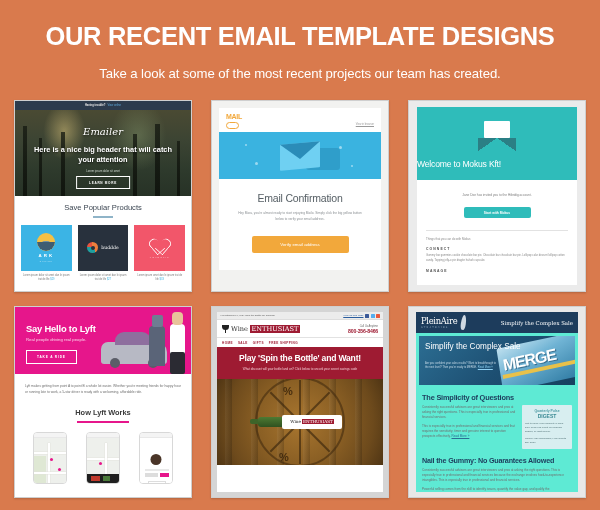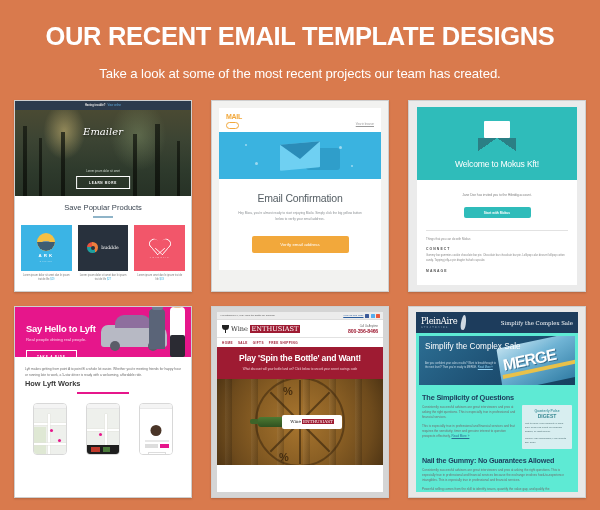--- a/index.html
+++ b/index.html
@@ -184,41 +184,41 @@
     width:26px; height:17px; background:#fff; margin:0 auto; border-radius:1px;
   }
   .c3-env .vfill {
     width:38px; height:13px;
     background:linear-gradient(to bottom right,#2b7f85 50%,transparent 50%),
                linear-gradient(to bottom left,#2b7f85 50%,transparent 50%);
     background-size:19px 13px; background-repeat:no-repeat;
     background-position:left top, right top;
   }
   .c3-welcome {
-    position:absolute; left:0; right:0; bottom:11px; text-align:center;
+    position:absolute; left:0; right:0; bottom:11px; 
     color:#fff; font-size:8.6px; letter-spacing:-.2px;
   }
   .c3-invite {
     text-align:center; margin-top:13px; font-size:3.2px; color:#7e7e7e;
   }
   .c3-btn {
     margin:10px auto 0; width:67px; height:11px; background:#2fbcba;
     border-radius:2px; color:#fff; font-size:3.3px; font-weight:bold;
     display:flex; align-items:center; justify-content:center;
   }
   .c3-divider { height:1px; background:#e2e2e2; margin:12px 9px 0; }
   .c3-things { margin:6px 9px 0; font-size:2.9px; color:#8b8b8b; }
   .c3-sec {
     margin:6px 9px 0; font-size:3.4px; font-weight:bold;
     letter-spacing:1.1px; color:#4f4f4f;
   }
   .c3-txt { margin:3px 9px 0; font-size:2.7px; line-height:1.65; color:#8b8b8b; }
 
   
-  .c4-hero { height:50px; background:#e6168b; position:relative; overflow:hidden; }
+  .c4-hero { height:67px; background:#e6168b; position:relative; overflow:hidden; }
   .c4-h1 {
     position:absolute; left:11px; top:16px;
     color:#fff; font-size:9.4px; font-weight:bold; letter-spacing:-.2px;
   }
   .c4-h2 { position:absolute; left:11px; top:30px; color:#fbd2e8; font-size:4.3px; }
   .c4-btn {
     position:absolute; left:11px; top:43px; border:1px solid #fff; color:#fff;
     font-size:3.2px; font-weight:bold; letter-spacing:.8px; padding:4px 10px;
   }
   .c4-car {
@@ -249,21 +249,21 @@
     content:""; position:absolute; left:2px; top:-12px; width:11px; height:13px;
     background:#e8c39a; border-radius:4px;
   }
   .c4-p2::after {
     content:""; position:absolute; left:0; bottom:-8px; width:15px; height:22px;
     background:#2b2b33; border-radius:2px;
   }
   .c4-body { padding:9px 10px 0; }
   .c4-para { font-size:3.3px; line-height:1.95; color:#6d6d6d; }
   .c4-works {
-    text-align:left; font-size:7.4px;
+    text-align:center; margin-top:12px; font-size:7.4px;
     font-weight:bold; color:#3a3a3a;
   }
   .c4-rule { width:52px; height:1.8px; background:#e6168b; margin:4px auto 0; }
   .c4-phones { display:flex; justify-content:space-around; padding:9px 8px 0; }
   .c4-phone {
     width:34px; height:52px; background:#fff; border:1px solid #d8d8d8;
     border-radius:4px; position:relative; overflow:hidden;
   }
   .c4-phone .bar { height:5px; background:#f4f4f4; border-bottom:1px solid #e8e8e8; }
   .c4-map { position:absolute; inset:5px 0 0; background:#eef0ec; }
@@ -426,20 +426,21 @@
         <span class="t2">View online</span>
       </div>
       <div class="c1-hero">
         <div class="trunk" style="left:8px;height:70px"></div>
         <div class="trunk" style="left:24px;height:58px;width:3px"></div>
         <div class="trunk" style="left:46px;height:64px"></div>
         <div class="trunk" style="left:118px;height:62px"></div>
         <div class="trunk" style="left:140px;height:72px;width:5px"></div>
         <div class="trunk" style="left:162px;height:55px;width:3px"></div>
         <div class="c1-logo">Emailer</div>
+        <div class="c1-head">Here is a nice big header that will catch your attention</div>
         <div class="c1-sub">Lorem ipsum dolor sit amet</div>
         <div class="c1-btn">LEARN MORE</div>
       </div>
       <div class="c1-body">
         <div class="c1-ptitle">Save Popular Products</div>
         <div class="c1-rule"></div>
         <div class="c1-prods">
           <div class="c1-prod">
             <div class="c1-thumb c1-t-ark">
               <div class="ark-circ"></div>

